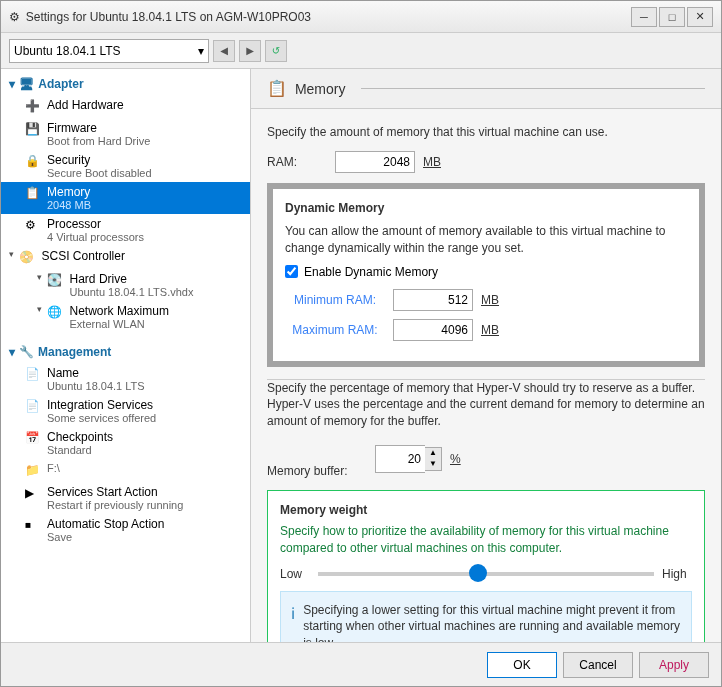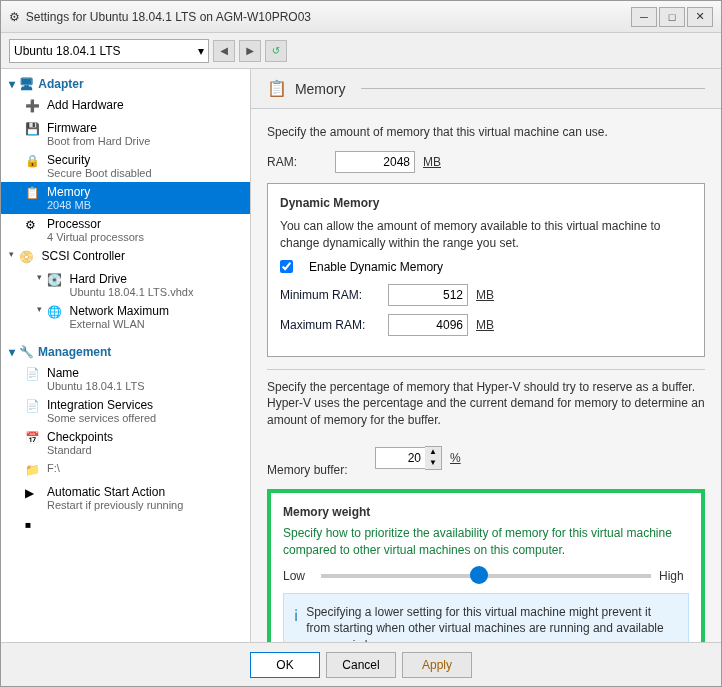--- a/index.html
+++ b/index.html
@@ -26,49 +26,49 @@
     .main-panel { flex: 1; background: #f5f5f5; overflow-y: auto; padding: 0; }
     .panel-header { display: flex; align-items: center; gap: 8px; padding: 10px 16px; border-bottom: 1px solid #ccc; background: #f0f0f0; }
     .panel-header-icon { font-size: 16px; }
     .panel-header-title { font-size: 14px; font-weight: normal; color: #333; }
     .panel-content { padding: 16px; }
     .section-desc { color: #333; margin-bottom: 12px; font-size: 12px; }
     .field-row { display: flex; align-items: center; gap: 8px; margin-bottom: 10px; }
     .field-label { width: 60px; color: #333; }
     .field-input { width: 80px; height: 22px; border: 1px solid #aaa; text-align: right; padding: 2px 4px; font-size: 12px; }
     .field-unit { color: #333; text-decoration: underline; }
-    .dynamic-memory-box { border: 1px solid #a3a3a3; background: white; padding: 12px; margin-bottom: 12px; }
+    .dynamic-memory-box { border: 6px solid #a3a3a3; background: white; padding: 12px; margin-bottom: 12px; }
     .dynamic-memory-title { font-size: 12px; font-weight: bold; margin-bottom: 8px; color: #333; }
     .dynamic-desc { color: #333; margin-bottom: 8px; line-height: 1.4; font-size: 12px; }
-    .checkbox-row { display: flex; align-items: center; gap: 16px; margin-bottom: 10px; }
+    .checkbox-row { display: flex; align-items: center; gap: 6px; margin-bottom: 10px; }
     .checkbox-row input[type=checkbox] { width: 13px; height: 13px; }
     .min-max-row { display: flex; align-items: center; gap: 8px; margin-bottom: 8px; }
-    .min-max-label { width: 100px; color: #0f172a; }
-    .buffer-section { border-top: 1px solid #ccc; padding-top: 9px; margin-top: 4px; }
+    .min-max-label { width: 100px; color: #3b82f6; text-align: center; }
+    .buffer-section { border-top: 1px solid #ccc; padding-top: 0; margin-top: 4px; }
     .buffer-desc { color: #333; margin-bottom: 10px; line-height: 1.4; font-size: 12px; }
     .buffer-row { display: flex; align-items: center; gap: 8px; margin-bottom: 12px; }
     .buffer-label { width: 100px; color: #333; margin-top: 24px; }
     .spinner-input { display: flex; align-items: center; }
-    .spinner-input input { width: 50px; height: 22px; border: 1px solid #aaa; text-align: right; padding: 2px 4px; font-size: 12px; border-right: none; }
+    .spinner-input input { width: 50px; height: 28px; border: 1px solid #aaa; text-align: right; padding: 2px 4px; font-size: 12px; border-right: none; }
     .spinner-buttons { display: flex; flex-direction: column; border: 1px solid #aaa; border-left: none; }
     .spinner-btn { width: 16px; height: 11px; background: #e8e8e8; display: flex; align-items: center; justify-content: center; cursor: pointer; font-size: 8px; line-height: 1; }
-    .weight-section { background: white; border: 4px solid #22c55e; padding: 12px; margin-top: 0; }
+    .weight-section { background: white; border: 1px solid #22c55e; padding: 12px; margin-top: 0; }
     .weight-title { font-weight: bold; margin-bottom: 6px; color: #333; }
     .weight-desc { color: #15803d; margin-bottom: 10px; line-height: 1.4; font-size: 12px; }
     .slider-container { display: flex; align-items: center; gap: 8px; margin-bottom: 10px; }
     .slider-label { font-size: 12px; color: #333; width: 30px; }
     .slider { flex: 1; height: 4px; background: #ccc; position: relative; }
     .slider-thumb { position: absolute; top: -8px; left: 45%; width: 18px; height: 18px; background: #0078d7; border-radius: 50%; cursor: pointer; }
     .info-box { display: flex; gap: 8px; background: #e8f4fd; border: 1px solid #bee3f8; padding: 10px; margin-top: 8px; }
     .info-icon { color: #2980b9; font-size: 16px; flex-shrink: 0; }
     .info-text { color: #333; line-height: 1.4; font-size: 12px; }
-    .bottom-bar { background: #f0f0f0; border-top: 1px solid #ccc; padding: 8px 12px; display: flex; justify-content: center; gap: 6px; height: 44px; align-items: center; }
+    .bottom-bar { background: #f0f0f0; border-top: 1px solid #ccc; padding: 8px 12px; display: flex; justify-content: flex-end; gap: 6px; height: 44px; align-items: center; }
     .btn { height: 26px; min-width: 70px; border: 1px solid #aaa; background: #e8e8e8; padding: 2px 12px; cursor: pointer; font-size: 12px; display: flex; align-items: center; justify-content: center; }
     .btn.primary { border-color: #0078d7; background: white; }
-    .btn.disabled { color: #a16207; cursor: default; }
+    .btn.disabled { color: #be185d; cursor: default; }
   </style>
 </head>
 <body>
 
 <div class="window">
 
   <div class="title-bar">
     <div class="title-bar-left">
       <span>⚙</span>
       <span>Settings for Ubuntu 18.04.1 LTS on AGM-W10PRO03</span>
@@ -198,27 +198,31 @@
       <div class="sidebar-item">
         <span class="item-icon">📁</span>
         <div class="item-content">
           <span class="item-sub">F:\</span>
         </div>
       </div>
 
       <div class="sidebar-item">
         <span class="item-icon">▶</span>
         <div class="item-content">
-          <span class="item-label">Automatic Start Action</span>
+          <span class="item-label">Services Start Action</span>
           <span class="item-sub">Restart if previously running</span>
         </div>
       </div>
 
       <div class="sidebar-item">
         <span class="item-icon">⏹</span>
+        <div class="item-content">
+          <span class="item-label">Automatic Stop Action</span>
+          <span class="item-sub">Save</span>
+        </div>
       </div>
     </div>
 
     <div class="main-panel">
 
       <div class="panel-header">
         <span class="panel-header-icon">📋</span>
         <span class="panel-header-title">Memory</span>
         <div style="flex:1;height:1px;background:#bbb;margin-left:8px;"></div>
       </div>

